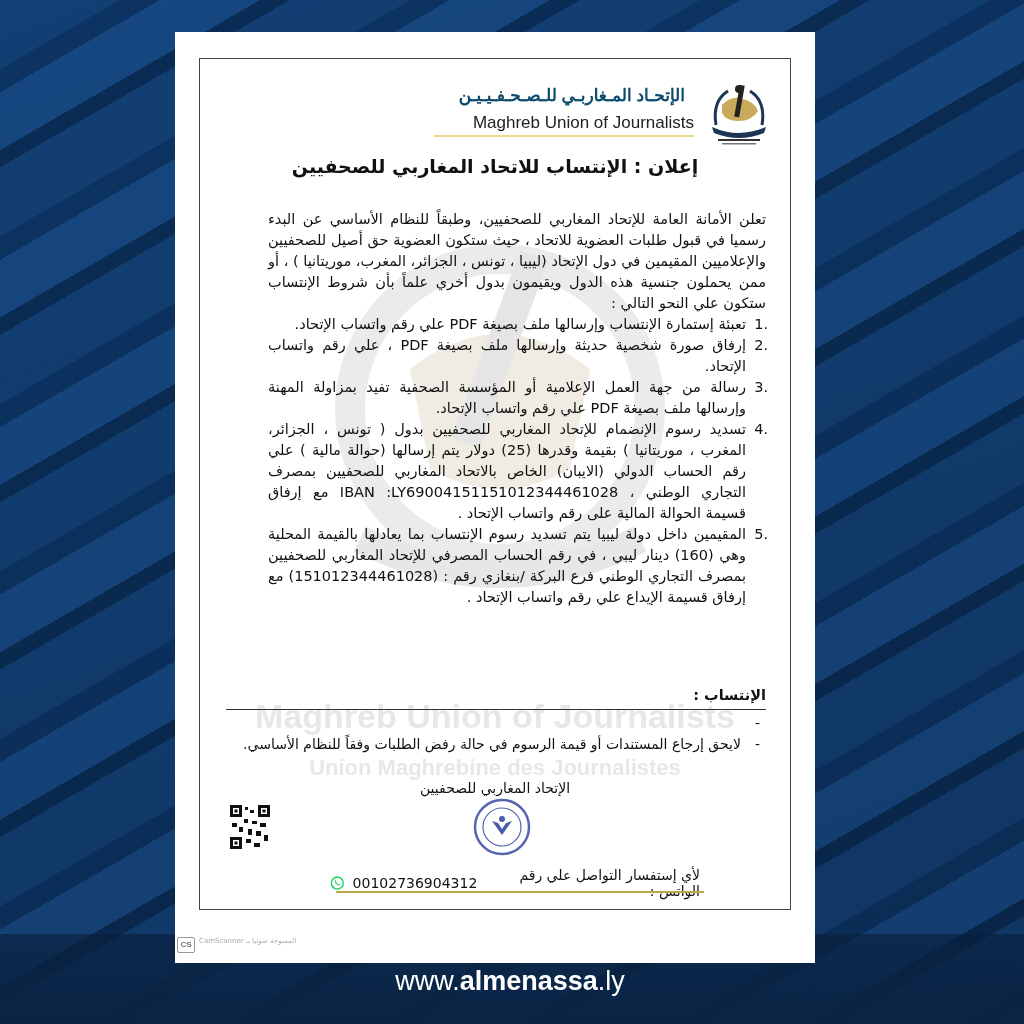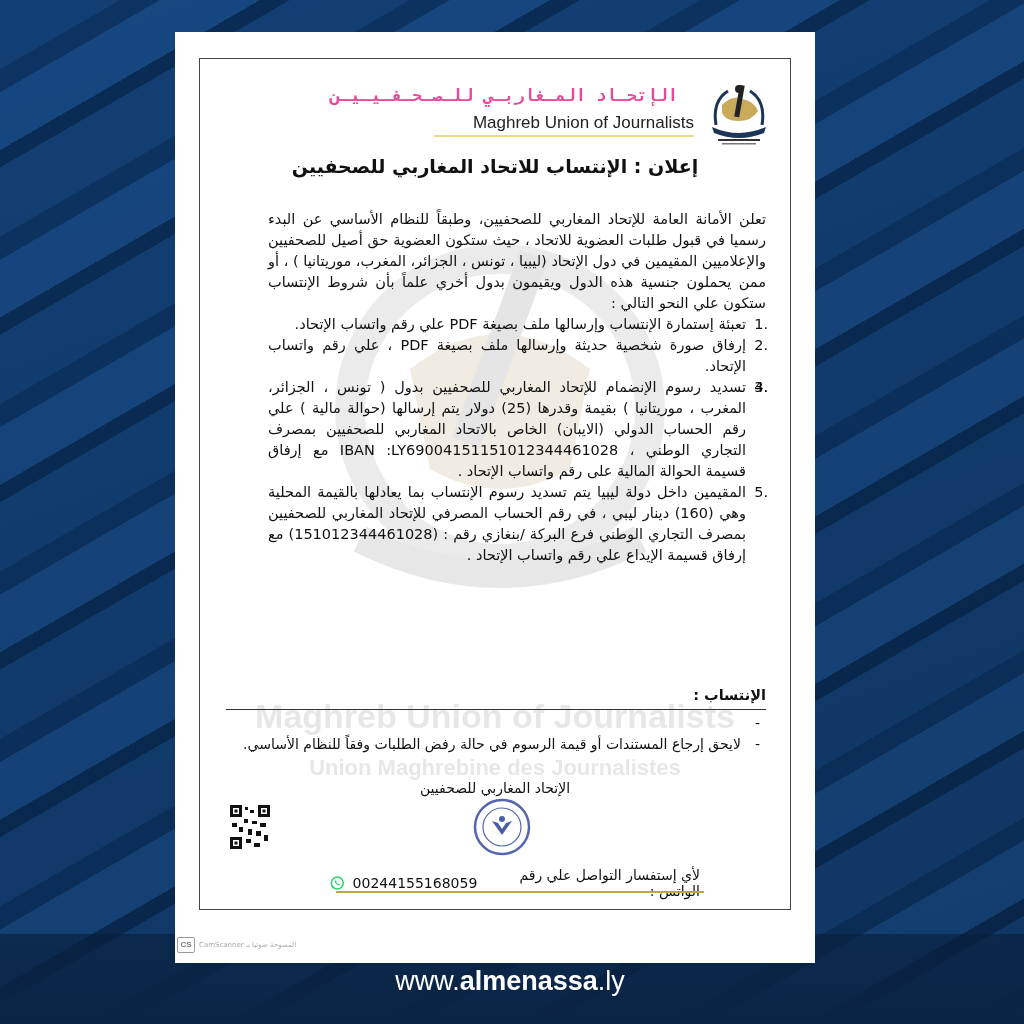--- a/index.html
+++ b/index.html
@@ -28,23 +28,23 @@
     box-sizing:border-box;
     overflow:hidden;
   }
   .header {
     position:absolute; right:20px; top:22px; width:360px; height:80px;
   }
   .logo {
     position:absolute; right:0; top:0; width:62px; height:66px;
   }
   .org-ar {
-    position:absolute; right:92px; top:4px;
-    font-family:Liberation Mono, monospace; font-size:17px; font-weight:bold;
-    color:#ec4899; direction:rtl; letter-spacing:1px; white-space:nowrap;
+    position:absolute; right:85px; top:4px;
+    font-family:Liberation Sans, sans-serif; font-size:17px; font-weight:bold;
+    color:#0c4a6e; direction:rtl; letter-spacing:1px; white-space:nowrap;
   }
   .org-en {
     position:absolute; right:76px; top:32px;
     font-family:"Liberation Sans", sans-serif; font-size:17px; color:#222; white-space:nowrap;
   }
   .header-rule {
     position:absolute; right:76px; top:54px; width:260px; height:2px;
     background:#e9d98a;
   }
   .watermark-logo {
@@ -94,21 +94,21 @@
   }
   .contact {
     position:absolute; left:130px; right:90px; top:808px; direction:rtl;
     font-size:14px; color:#111; display:flex; align-items:center; gap:8px;
   }
   .contact-rule {
     position:absolute; left:136px; right:86px; top:832px; height:1.5px; background:#b9a84a;
   }
   .wa-icon { width:16px; height:16px; }
   .cs-badge {
-    position:absolute; left:2px; top:905px; display:flex; align-items:center; gap:4px;
+    position:absolute; left:2px; top:905px; display:flex; align-items:flex-start; gap:4px;
     font-size:7px; color:#aaa;
   }
   .cs-box {
     width:16px; height:14px; border:1px solid #999; border-radius:2px;
     font-size:8px; font-weight:bold; color:#777; text-align:center; line-height:14px;
     font-family:"Liberation Sans", sans-serif;
   }
   .site {
     position:absolute; left:0; right:4px; top:966px; text-align:center;
     font-family:"Liberation Sans", sans-serif; font-size:27px; color:#fff;
@@ -150,21 +150,21 @@
       <div class="header-rule"></div>
     </div>
 
     <div class="title">إعلان : الإنتساب للاتحاد المغاربي للصحفيين</div>
 
     <div class="body">
       <p>تعلن الأمانة العامة للإتحاد المغاربي للصحفيين، وطبقاً للنظام الأساسي عن البدء رسميا في قبول طلبات العضوية للاتحاد ، حيث ستكون العضوية حق أصيل للصحفيين والإعلاميين المقيمين في دول الإتحاد (ليبيا ، تونس ، الجزائر، المغرب، موريتانيا ) ، أو ممن يحملون جنسية هذه الدول ويقيمون بدول أخري علماً بأن شروط الإنتساب ستكون علي النحو التالي :</p>
       <ol>
         <li><span class="num">1.</span><span>تعبئة إستمارة الإنتساب وإرسالها ملف بصيغة PDF علي رقم واتساب الإتحاد.</span></li>
         <li><span class="num">2.</span><span>إرفاق صورة شخصية حديثة وإرسالها ملف بصيغة PDF ، علي رقم واتساب الإتحاد.</span></li>
-        <li><span class="num">3.</span></li>
+        <li><span class="num">3.</span><span>رسالة من جهة العمل الإعلامية أو المؤسسة الصحفية تفيد بمزاولة المهنة وإرسالها ملف بصيغة PDF علي رقم واتساب الإتحاد.</span></li>
         <li><span class="num">4.</span><span>تسديد رسوم الإنضمام للإتحاد المغاربي للصحفيين بدول ( تونس ، الجزائر، المغرب ، موريتانيا ) بقيمة وقدرها (25) دولار يتم إرسالها (حوالة مالية ) علي رقم الحساب الدولي (الايبان) الخاص بالاتحاد المغاربي للصحفيين بمصرف التجاري الوطني ، IBAN :LY69004151151012344461028 مع إرفاق قسيمة الحوالة المالية على رقم واتساب الإتحاد .</span></li>
         <li><span class="num">5.</span><span>المقيمين داخل دولة ليبيا يتم تسديد رسوم الإنتساب بما يعادلها بالقيمة المحلية وهي (160) دينار ليبي ، في رقم الحساب المصرفي للإتحاد المغاربي للصحفيين بمصرف التجاري الوطني فرع البركة /بنغازي رقم : (151012344461028) مع إرفاق قسيمة الإيداع علي رقم واتساب الإتحاد .</span></li>
       </ol>
     </div>
 
     <div class="notes-title">الإنتساب :</div>
     <div class="notes-rule"></div>
     <div class="notes">
       <div class="note">
           <span>-</span>
@@ -205,21 +205,21 @@
       <rect x="30" y="18" width="6" height="4" fill="#111"></rect>
         <rect x="18" y="24" width="4" height="6" fill="#111"></rect>
       <rect x="26" y="26" width="5" height="5" fill="#111"></rect>
         <rect x="34" y="30" width="4" height="6" fill="#111"></rect>
       <rect x="16" y="34" width="5" height="4" fill="#111"></rect>
         <rect x="24" y="38" width="6" height="4" fill="#111"></rect>
     </svg>
 
     <div class="contact">
       <span>لأي إستفسار التواصل علي رقم الواتس :</span>
-      <span style="direction:ltr;">00244155168059</span>
+      <span style="direction:ltr;">00102736904312</span>
       <svg class="wa-icon" viewBox="0 0 16 16">
         <circle cx="8" cy="8" r="6.5" fill="none" stroke="#25d366" stroke-width="1.6"></circle>
         <path d="M2.2 14.2 L3.3 11 L5 12.6 Z" fill="#25d366"></path>
         <path d="M5.6 5.2 Q6 4.6 6.6 5.2 L7.1 6.3 Q6.8 6.8 6.6 7 Q7.6 8.8 9 9.4 L9.7 8.8 L10.8 9.4 Q11 10.2 10.2 10.6 Q7.2 10.8 5.4 7 Q5.2 5.8 5.6 5.2 Z" fill="#25d366"></path>
       </svg>
     </div>
     <div class="contact-rule"></div>
   </div>
 
   <div class="cs-badge">

